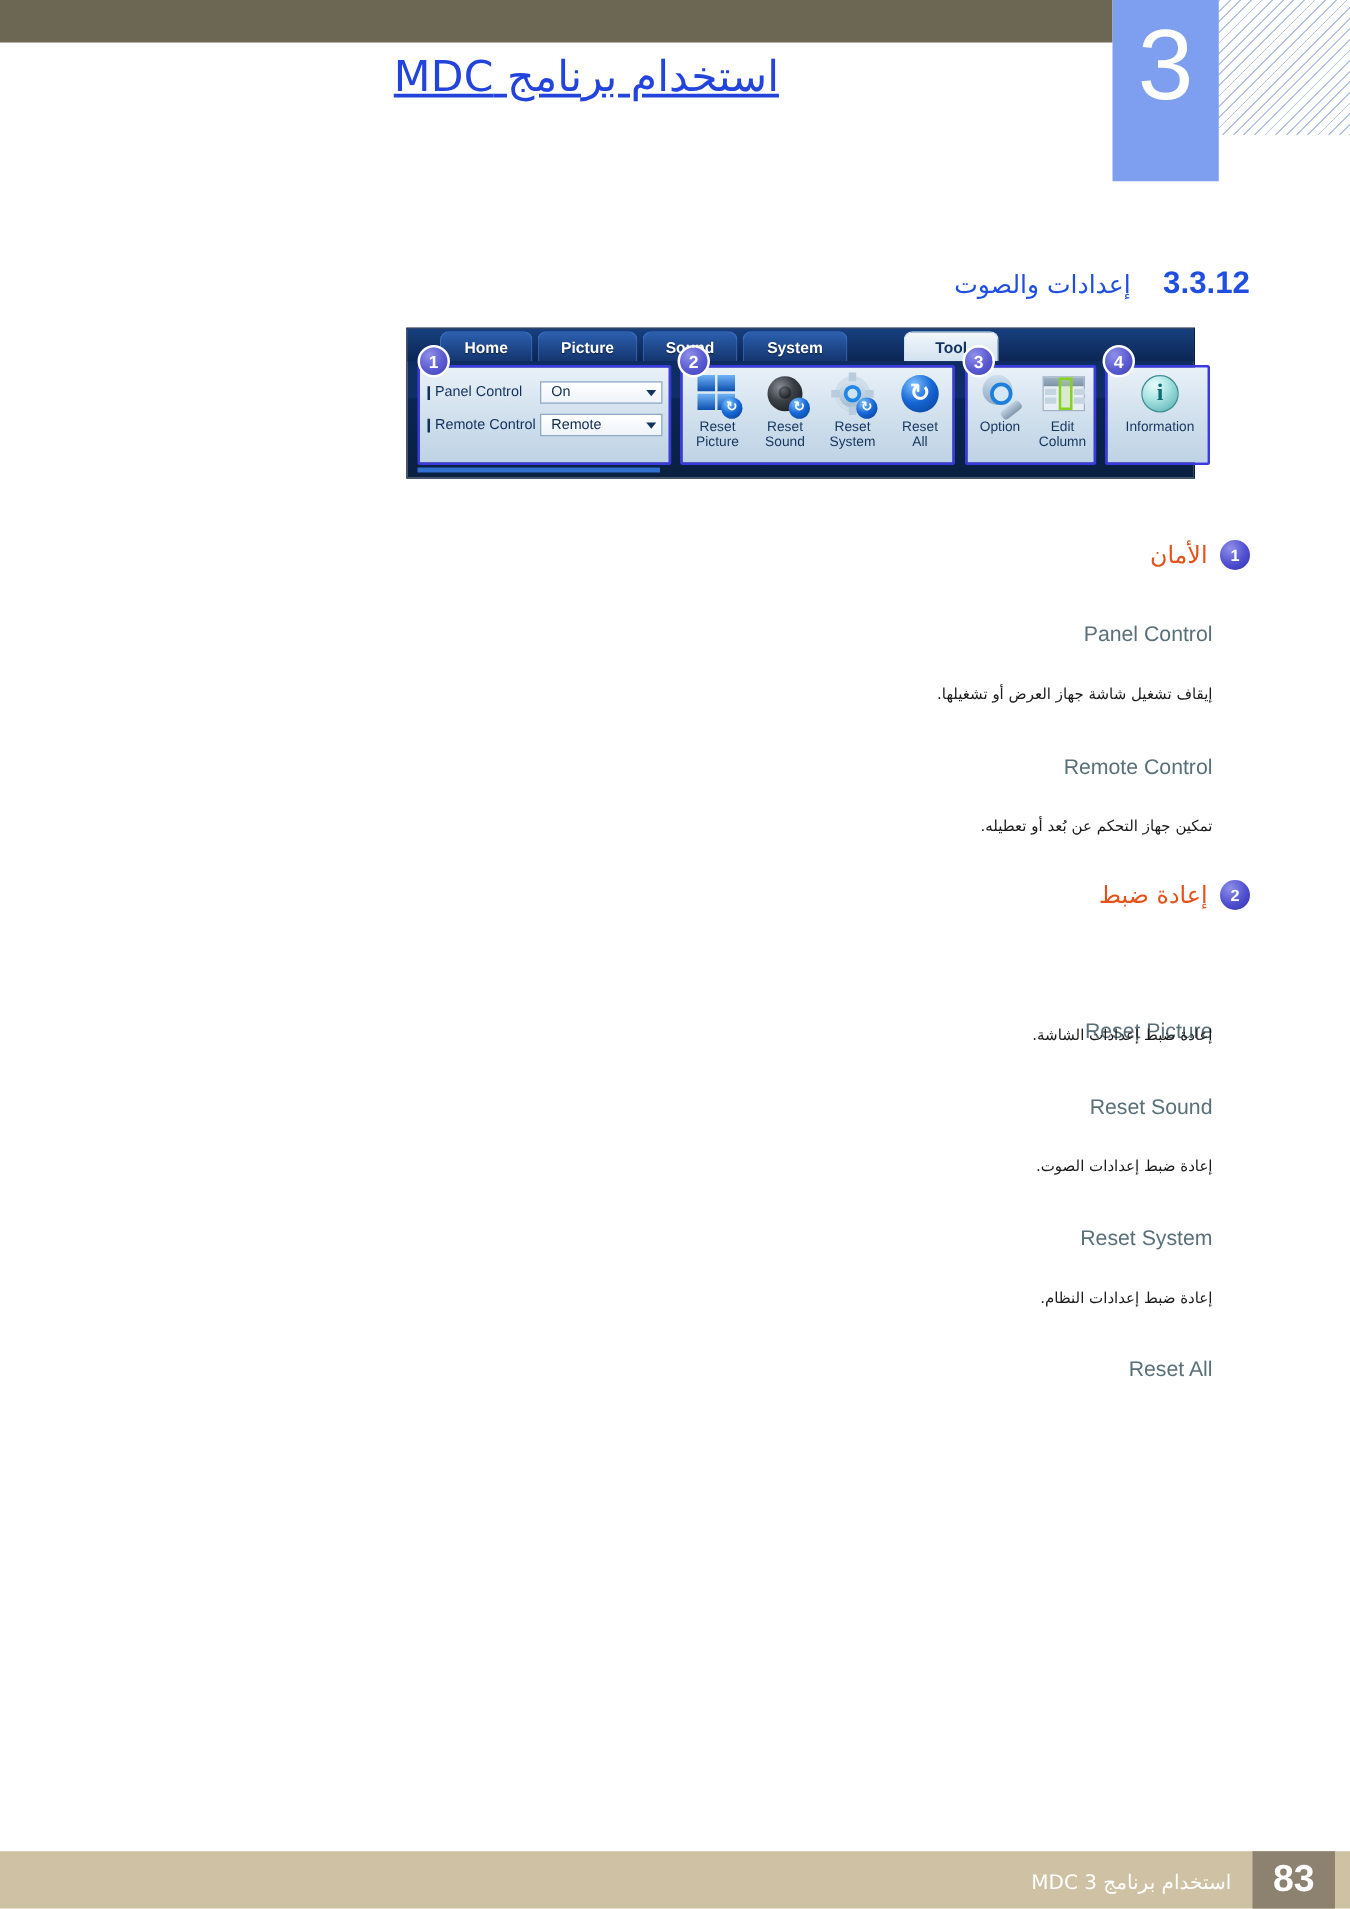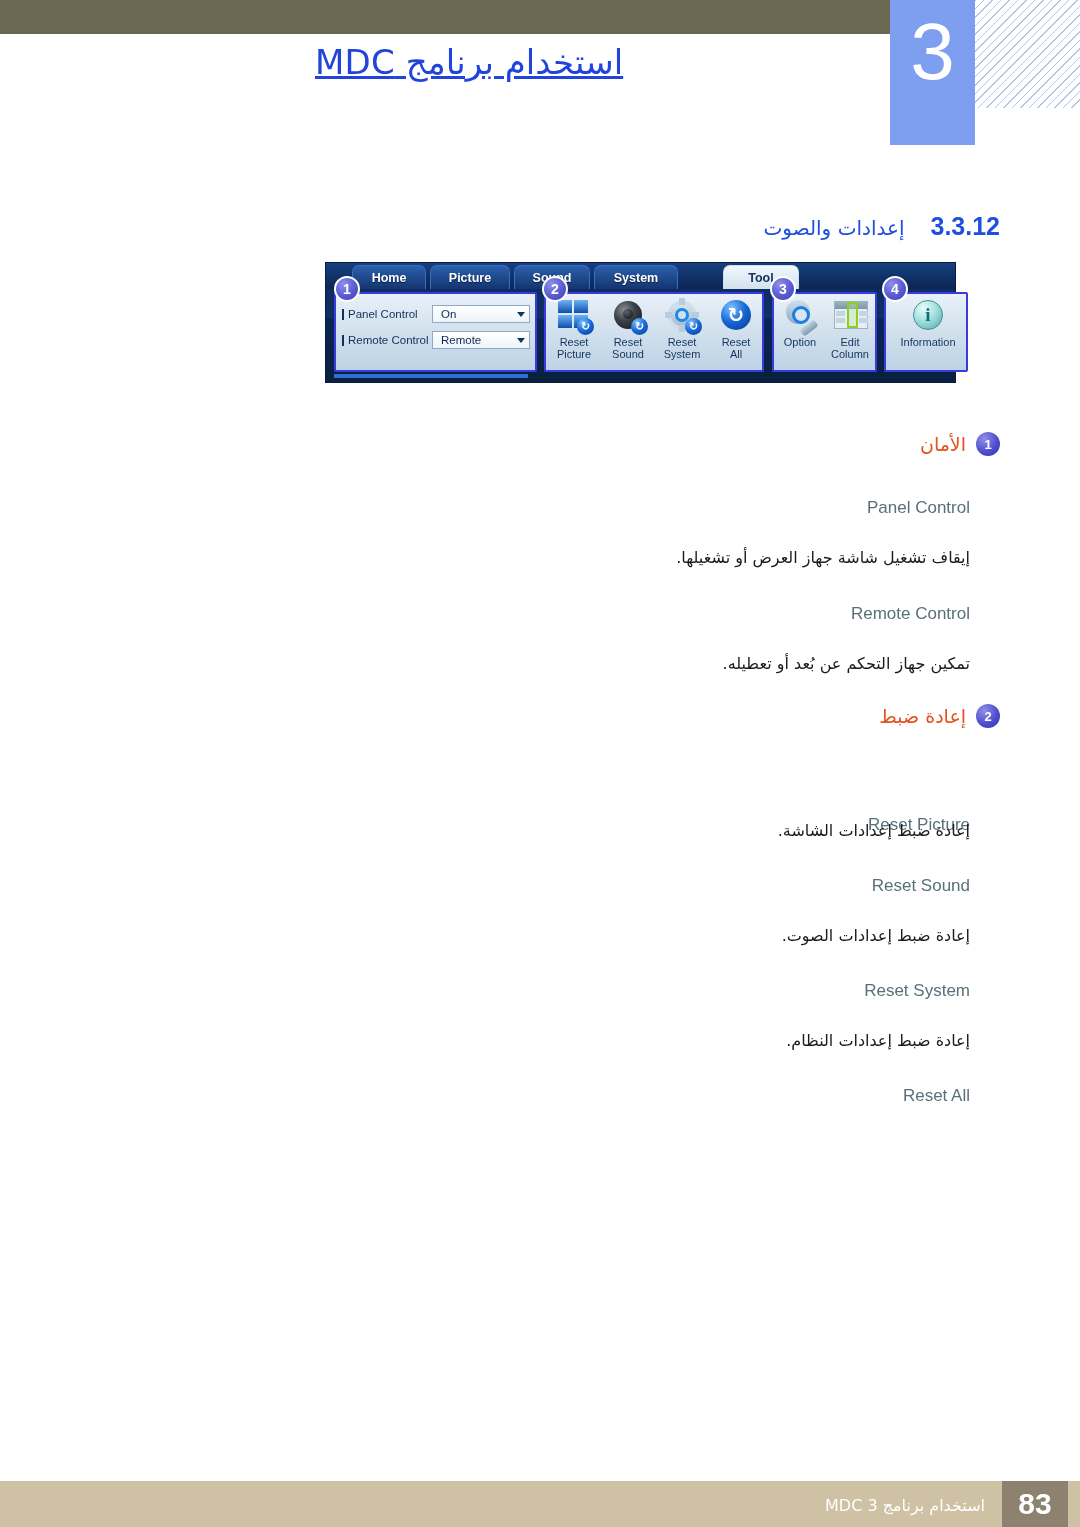--- a/index.html
+++ b/index.html
@@ -275,21 +275,21 @@
     font-family:"Liberation Sans", sans-serif;
   }
 
   .term {
     position: absolute; right: 110px; text-align: right;
     color: #5a7079; font-size: 17px; direction: ltr;
     font-family: "Liberation Sans", sans-serif;
   }
   .desc {
     position: absolute; right: 110px; text-align: right;
-    color: #1b1b1b; font-size: 16px; direction: rtl;
+    color: #1b1b1b; font-size: 12px; direction: rtl;
     font-family: "DejaVu Sans", "Liberation Sans", sans-serif;
     white-space: nowrap;
   }
 
   
   .ftr-bar {
     position: absolute; left: 0; bottom: 0; width: 1080px; height: 46px;
     background: #cfc2a4;
   }
   .ftr-text {

